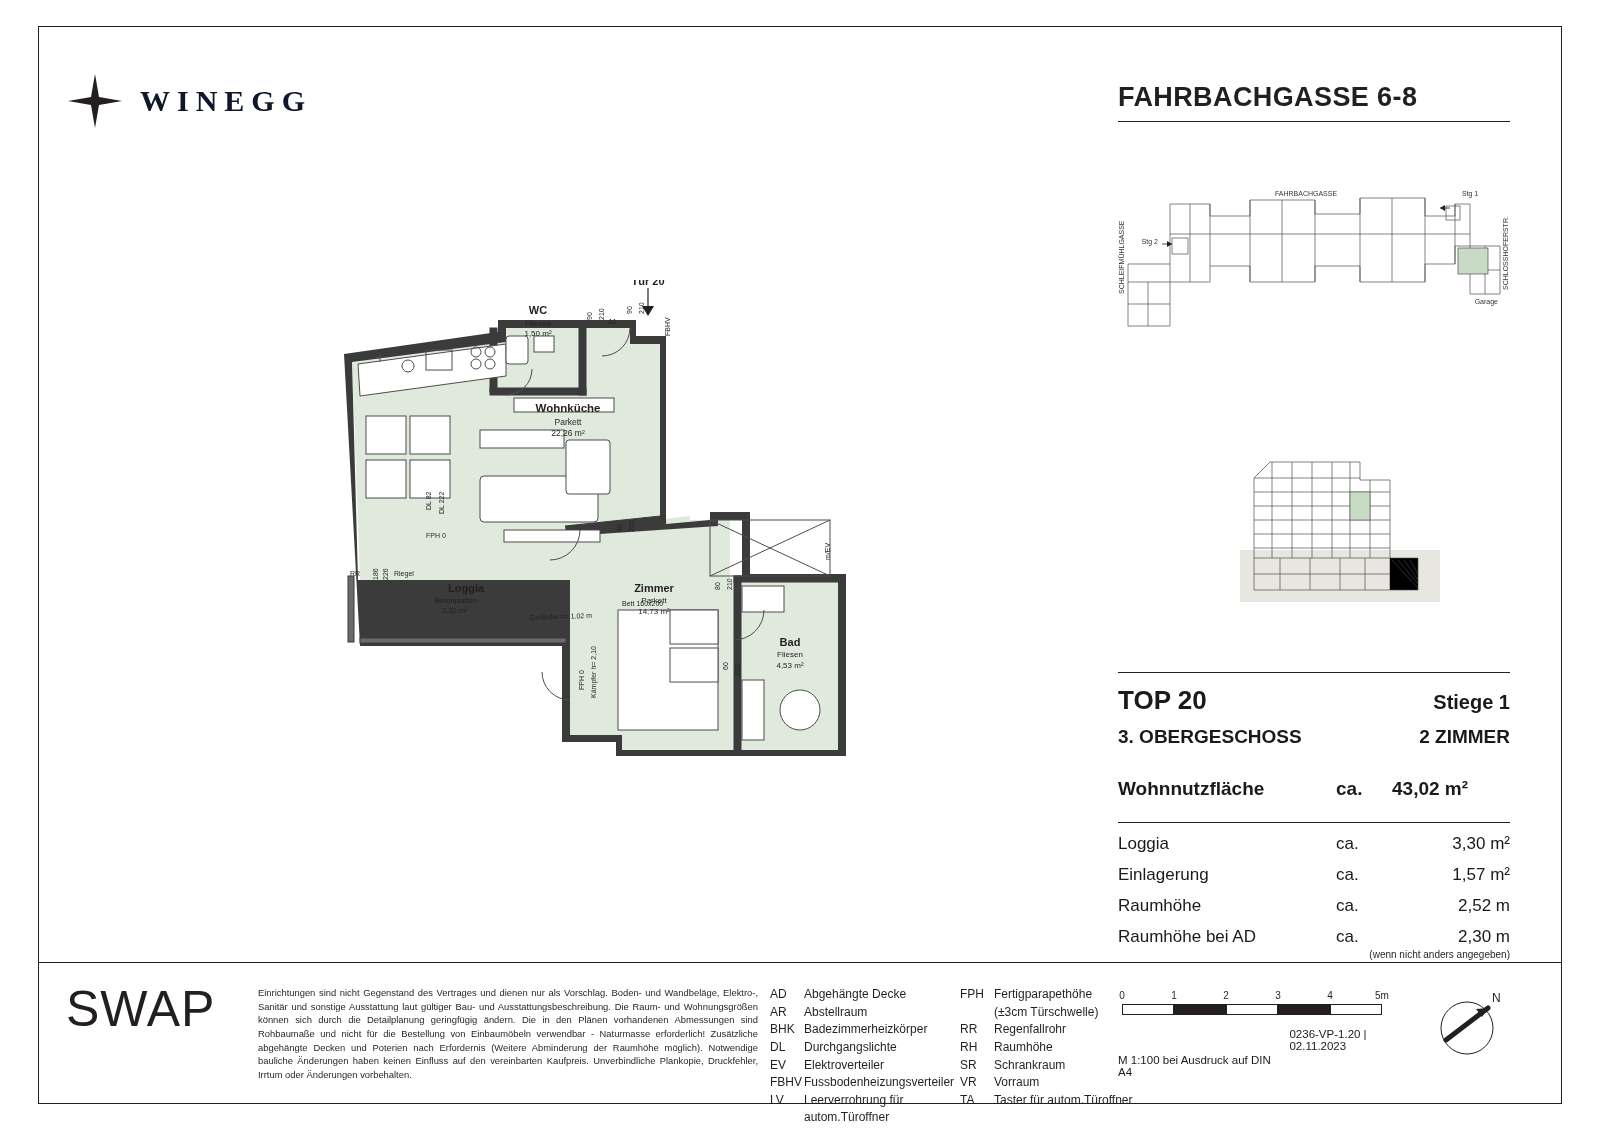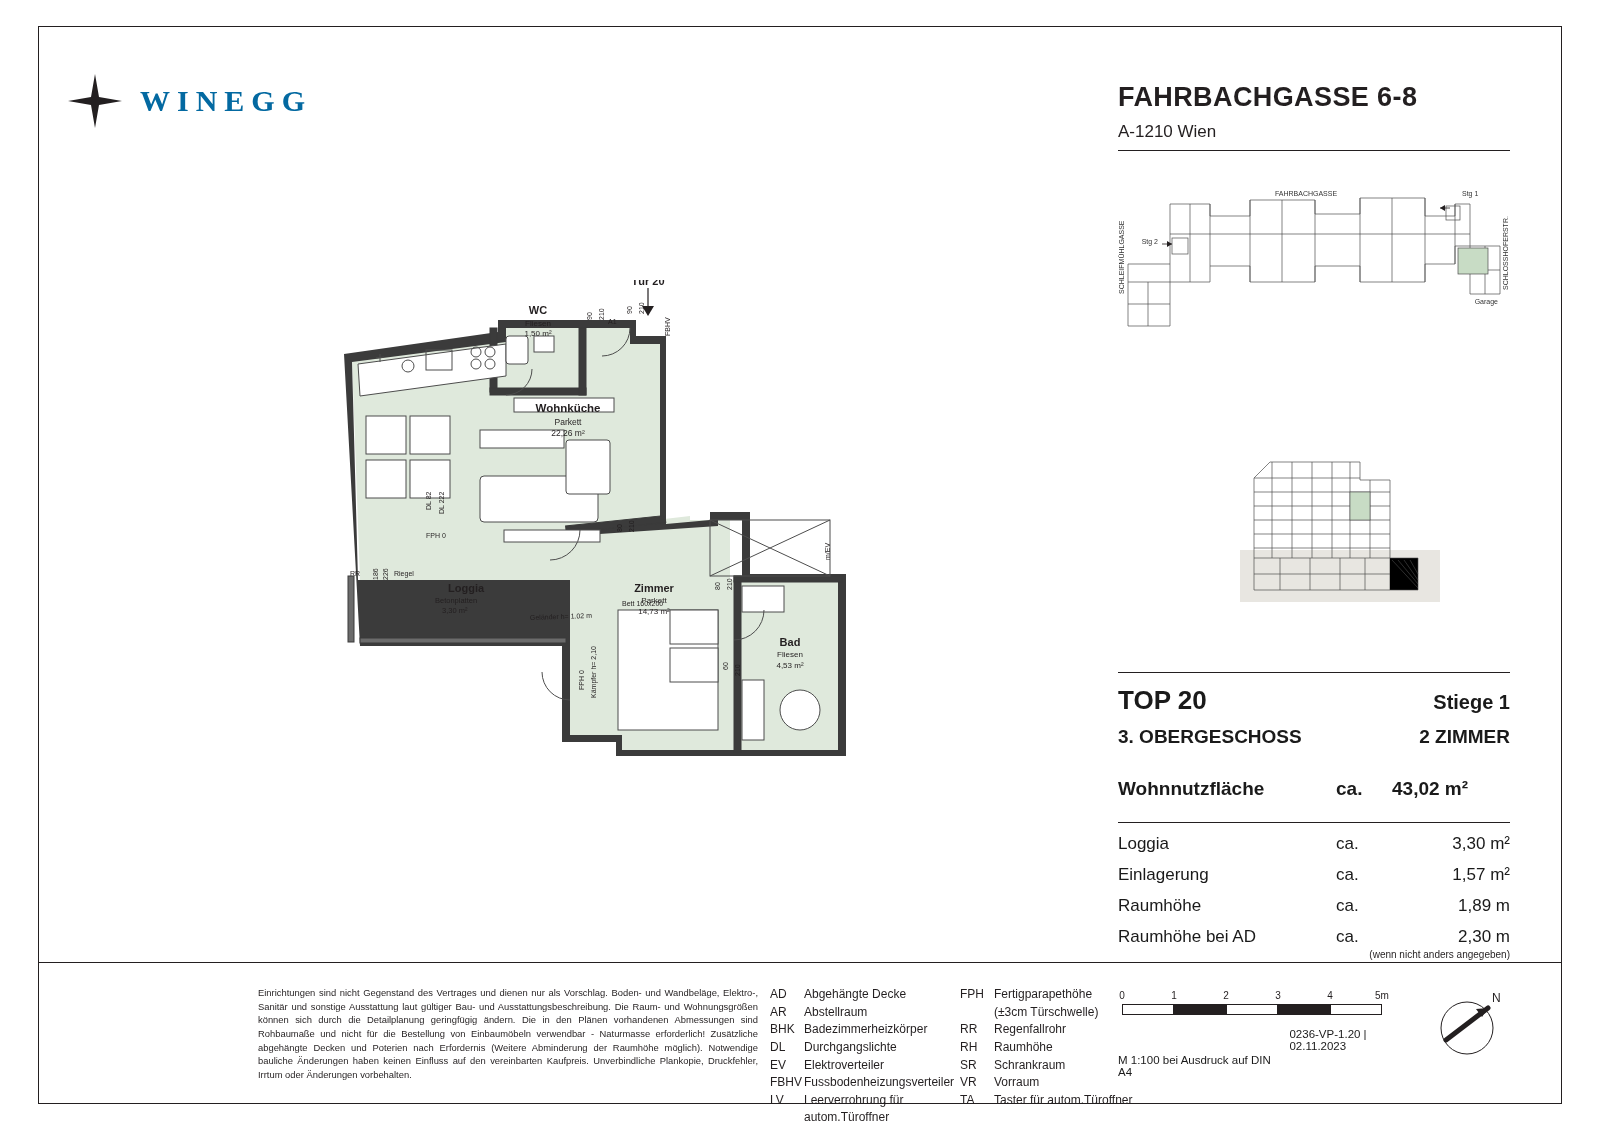--- a/index.html
+++ b/index.html
@@ -18,21 +18,21 @@
   .frame {
     position:absolute; left:38px; top:26px; width:1524px; height:1078px;
     border:1px solid #231f20;
   }
 
   
   .logo-wrap { position:absolute; left:68px; top:74px; display:flex; align-items:center; gap:18px; }
   .star { width:54px; height:54px; position:relative; }
   .star svg { display:block; }
   .logo-text {
-    font-size:30px; letter-spacing:7px; font-weight:700; color:#0369a1;
+    font-size:30px; letter-spacing:7px; font-weight:700; color:#0f172a;
     font-family:"Liberation Serif", serif;
   }
   .addr-block { position:absolute; left:1118px; top:82px; width:392px; }
   .addr-title { font-size:27px; font-weight:700; letter-spacing:0.4px; color:#231f20; }
   .addr-sub { font-size:17px; margin-top:9px; color:#231f20; }
   .addr-rule { margin-top:8px; border-bottom:1.4px solid #231f20; width:100%; }
 
   
   .keyplan { position:absolute; left:1110px; top:186px; width:400px; height:170px; }
   .keyplan svg { display:block; }
@@ -97,21 +97,20 @@
     <span class="star">
       <svg width="54" height="54" viewBox="0 0 54 54">
         <path d="M27 0 L31 23 L54 27 L31 31 L27 54 L23 31 L0 27 L23 23 Z" fill="#231f20"></path>
       </svg>
     </span>
     <span class="logo-text">WINEGG</span>
   </div>
 
   <div class="addr-block">
     <div class="addr-title">FAHRBACHGASSE 6-8</div>
-    <div class="addr-sub">A-1210 Wien</div>
     <div class="addr-rule"></div>
   </div>
 
   <div class="keyplan">
     <svg width="400" height="170" viewBox="0 0 400 170">
       <g stroke="#4d4d4d" fill="none" stroke-width="0.7">
 
         <path d="M60 48 L60 18 L100 18 L100 30 L140 30 L140 14 L205 14 L205 28 L250 28 L250 12 L315 12 L315 30 L345 30 L345 18 L360 18 L360 60
                  L345 60 L345 78 L315 78 L315 96 L250 96 L250 80 L205 80 L205 96 L140 96 L140 80 L100 80 L100 96 L60 96 Z"></path>
 
@@ -214,31 +213,32 @@
       <span class="small-val">3,30 m²</span>
     </div>
     <div class="small-row">
       <span class="small-lbl">Einlagerung</span>
       <span class="small-ca">ca.</span>
       <span class="small-val">1,57 m²</span>
     </div>
     <div class="small-row">
       <span class="small-lbl">Raumhöhe</span>
       <span class="small-ca">ca.</span>
-      <span class="small-val">1,89 m</span>
+      <span class="small-val">2,52 m</span>
     </div>
     <div class="small-row">
       <span class="small-lbl">Raumhöhe bei AD</span>
       <span class="small-ca">ca.</span>
       <span class="small-val">2,30 m</span>
     </div>
     <div class="note-small">(wenn nicht anders angegeben)</div>
   </div>
 
   <div class="footer-rule"></div>
+  <div class="swap">SWAP</div>
   <div class="disclaimer">Einrichtungen sind nicht Gegenstand des Vertrages und dienen nur als Vorschlag. Boden- und Wandbeläge, Elektro-, Sanitär und sonstige Ausstattung laut gültiger Bau- und Ausstattungsbeschreibung. Die Raum- und Wohnungsgrößen können sich durch die Detailplanung geringfügig ändern. Die in den Plänen vorhandenen Abmessungen sind Rohbaumaße und nicht für die Bestellung von Einbaumöbeln verwendbar - Naturmasse erforderlich! Zusätzliche abgehängte Decken und Poterien nach Erfordernis (Weitere Abminderung der Raumhöhe möglich). Notwendige bauliche Änderungen haben keinen Einfluss auf den vereinbarten Kaufpreis. Unverbindliche Plankopie, Druckfehler, Irrtum oder Änderungen vorbehalten.</div>
 
   <div class="abbr col1">
     <div class="abbr-line">
         <span class="abbr-k">AD</span>
         <span class="abbr-v">Abgehängte Decke</span>
       </div>
     <div class="abbr-line">
         <span class="abbr-k">AR</span>
         <span class="abbr-v">Abstellraum</span>

